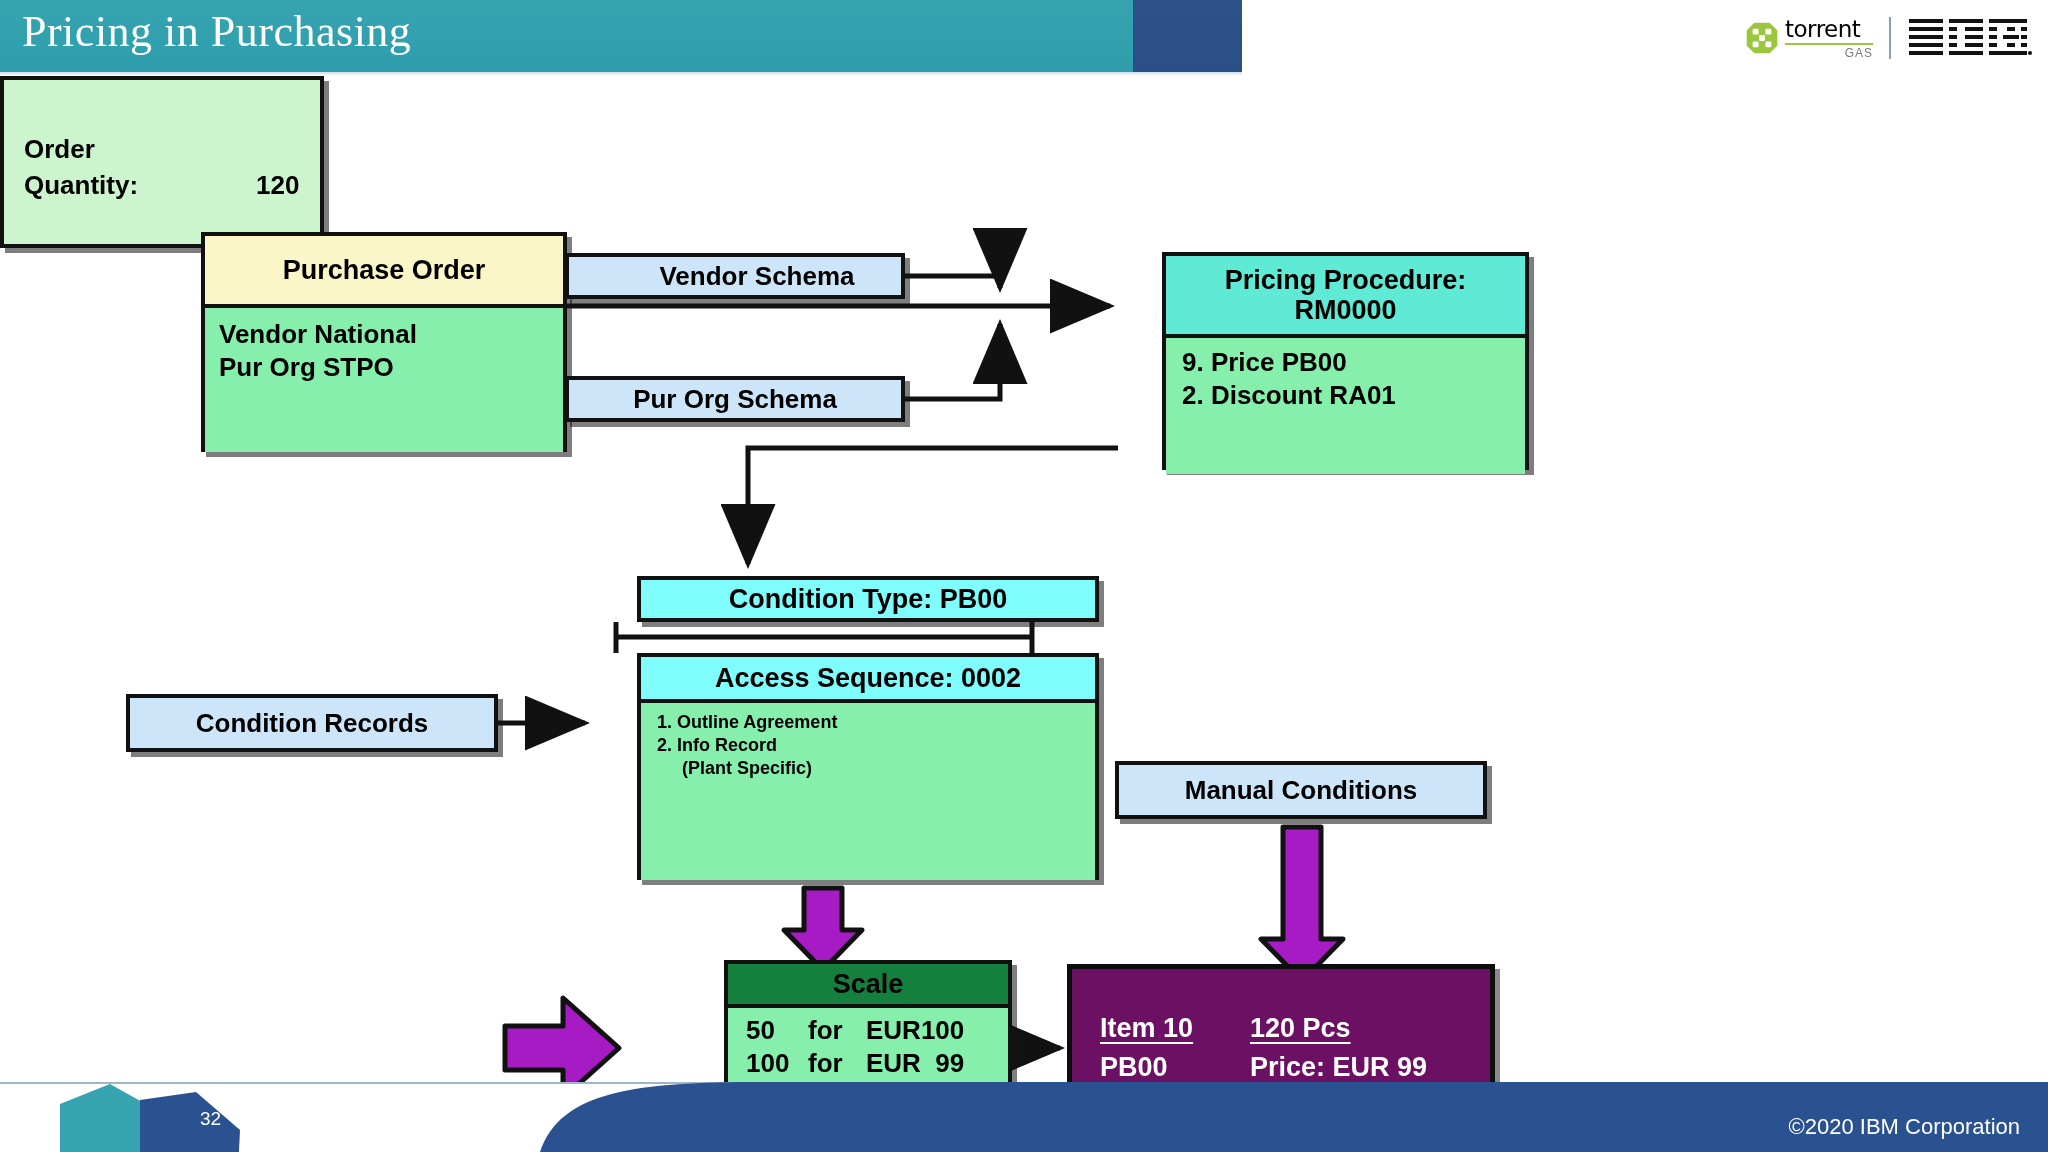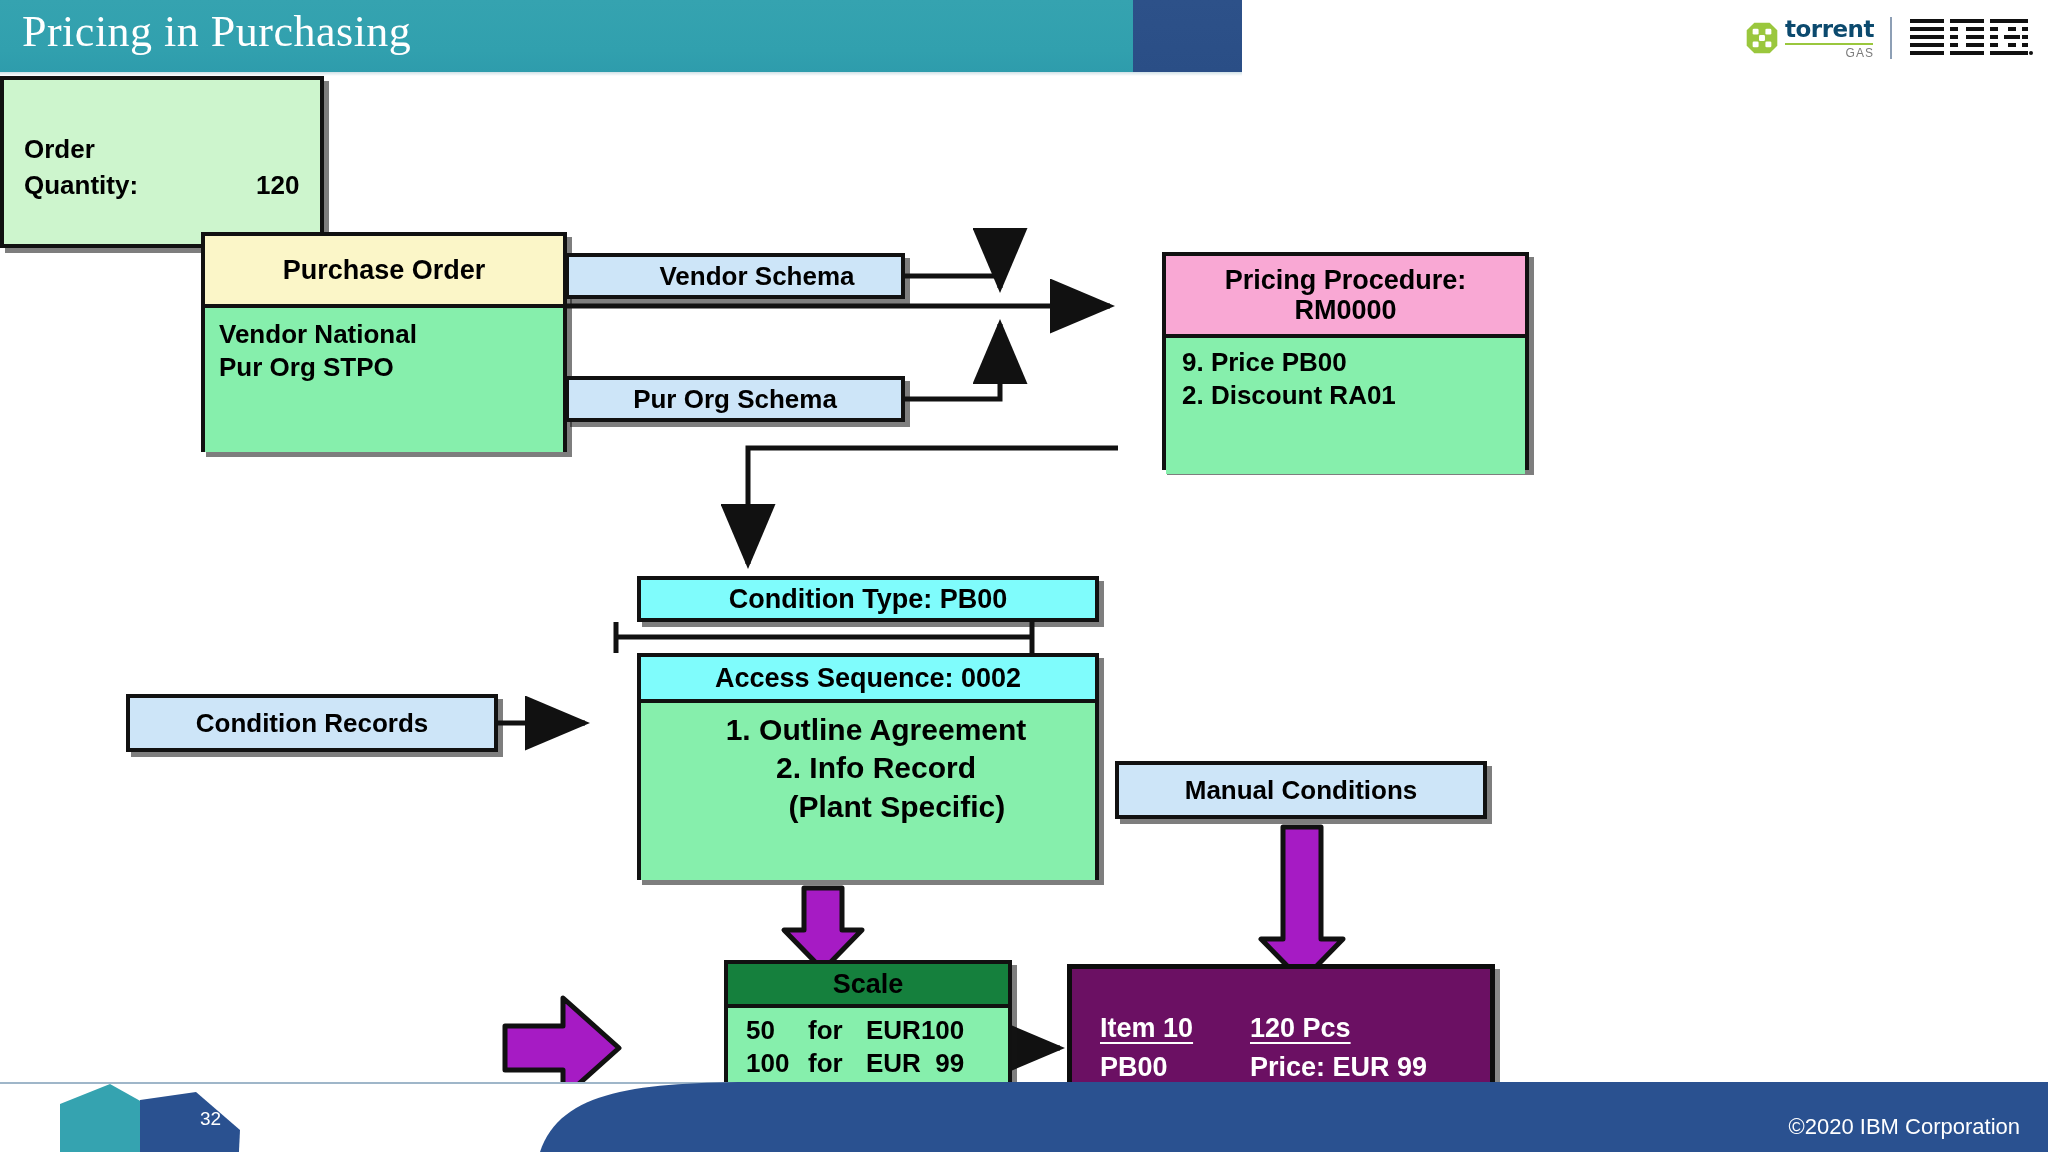--- a/index.html
+++ b/index.html
@@ -27,21 +27,21 @@
   }
   .hdr-title{
     position:absolute;left:22px;top:6px;
     font-family:"Liberation Serif", serif;
     font-size:44px;color:#ffffff;letter-spacing:.5px;white-space:nowrap;
   }
   .hdr-logos{position:absolute;left:1745px;top:16px;display:flex;align-items:center;gap:16px;}
   .torrent{display:flex;align-items:center;gap:6px;}
   .torrent-mark{width:34px;height:34px;}
   .torrent-txt{display:flex;flex-direction:column;align-items:flex-start;line-height:1;}
-  .torrent-name{font-size:23px;color:#0c4a6e;font-family:"DejaVu Sans",sans-serif;letter-spacing:-.5px;font-weight:bold;}
+  .torrent-name{font-size:23px;color:#000000;font-family:"DejaVu Sans",sans-serif;letter-spacing:-.5px;}
   .torrent-rule{width:88px;height:2px;background:#9ac73d;margin:2px 0 2px 0;}
   .torrent-gas{font-size:12px;color:#7b7b7b;letter-spacing:1px;align-self:flex-end;}
   .logo-div{width:2px;height:42px;background:#8d9fb5;}
   .ibm-mark{width:126px;height:44px;}
 
   
   .ftr-rule{position:absolute;left:0;top:1082px;width:2048px;height:2px;background:#9fb6c9;}
   .ftr-svg{position:absolute;left:0;top:1082px;width:2048px;height:70px;}
   .ftr-page{
     position:absolute;left:200px;top:1108px;font-size:19px;color:#ffffff;
@@ -75,28 +75,28 @@
 
   
   #purchase-order{left:157px;top:156px;width:366px;height:220px;}
   #purchase-order .hd{background:#FBF6C8;height:72px;font-size:27px;}
   #purchase-order .bd{height:144px;padding:10px 0 0 14px;font-size:26px;text-align:left;}
 
   #vendor-schema{left:565px;top:177px;width:340px;height:46px;font-size:26px;padding-left:44px;}
   #purorg-schema{left:565px;top:300px;width:340px;height:46px;font-size:26px;}
 
   #pricing-procedure{left:1118px;top:176px;width:367px;height:218px;}
-  #pricing-procedure .hd{background:#f9a8d4;height:82px;font-size:27px;flex-direction:column;}
+  #pricing-procedure .hd{background:#5eead4;height:82px;font-size:27px;flex-direction:column;}
   #pricing-procedure .bd{height:136px;padding:8px 0 0 16px;font-size:26px;text-align:left;}
 
   #condition-type{left:593px;top:500px;width:462px;height:46px;
      background:#7FFCFC;display:flex;align-items:center;justify-content:center;font-size:27px;font-weight:bold;}
   #access-sequence{left:593px;top:577px;width:462px;height:227px;}
   #access-sequence .hd{background:#7FFCFC;height:46px;font-size:27px;}
-  #access-sequence .bd{height:177px;padding:8px 0 0 16px;font-size:30px;text-align:center;}
+  #access-sequence .bd{height:177px;padding:8px 0 0 16px;font-size:18px;text-align:left;}
 
   #condition-records{left:126px;top:618px;width:372px;height:58px;font-size:26px;}
   #manual-conditions{left:1115px;top:685px;width:372px;height:58px;font-size:26px;}
 
   #order-quantity{left:214px;top:888px;width:324px;height:172px;
      background:#CDF5CD;border:4px solid #111;box-sizing:border-box;
      box-shadow:5px 5px 0 rgba(20,20,20,.55);padding:52px 0 0 20px;
      font-size:26px;font-weight:bold;color:#000;line-height:1.38;}
   #order-quantity .oq-row{display:flex;}
   #order-quantity .oq-val{margin-left:118px;}

